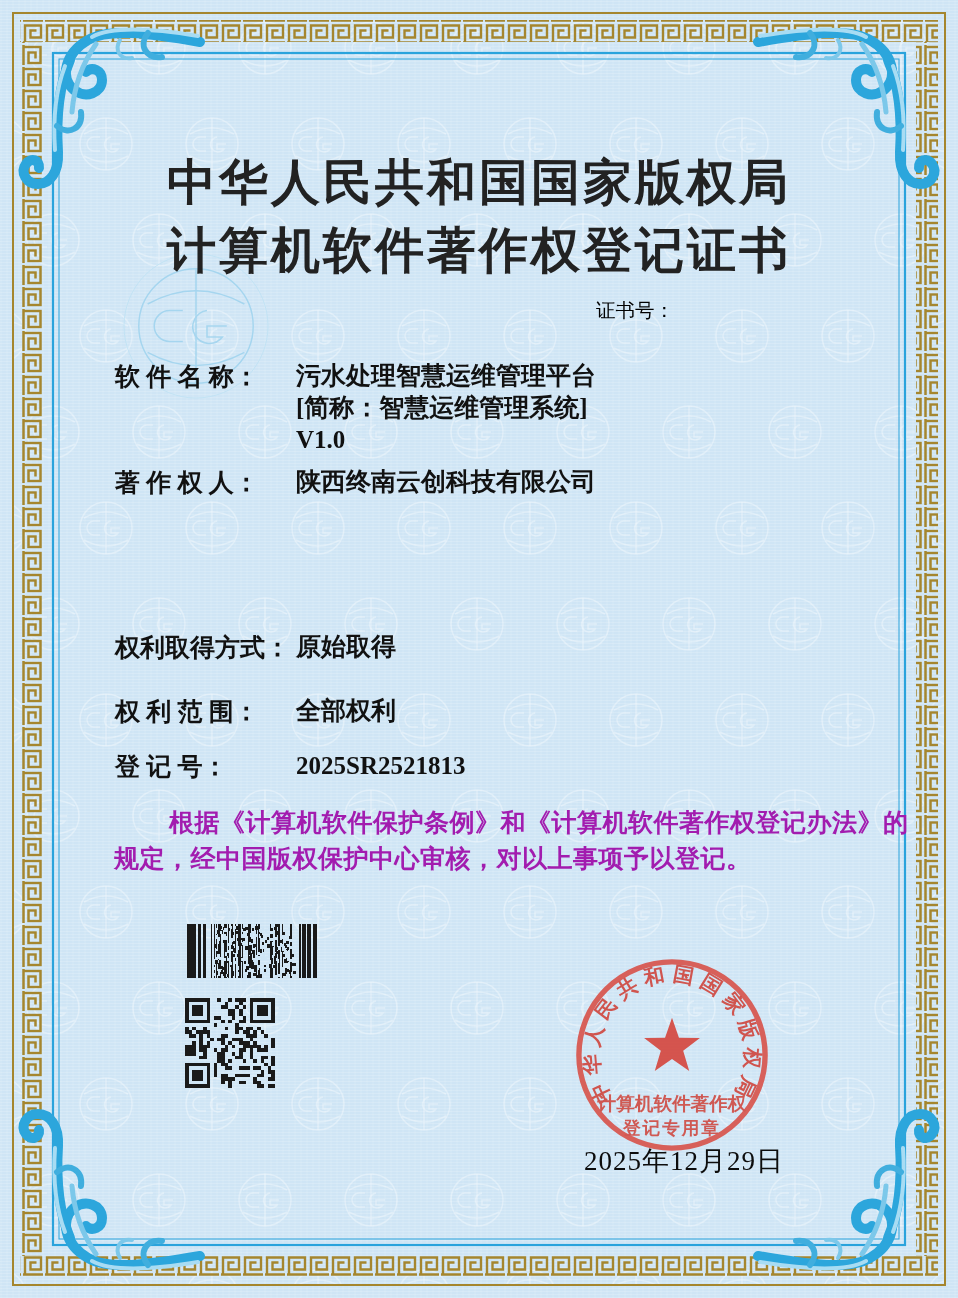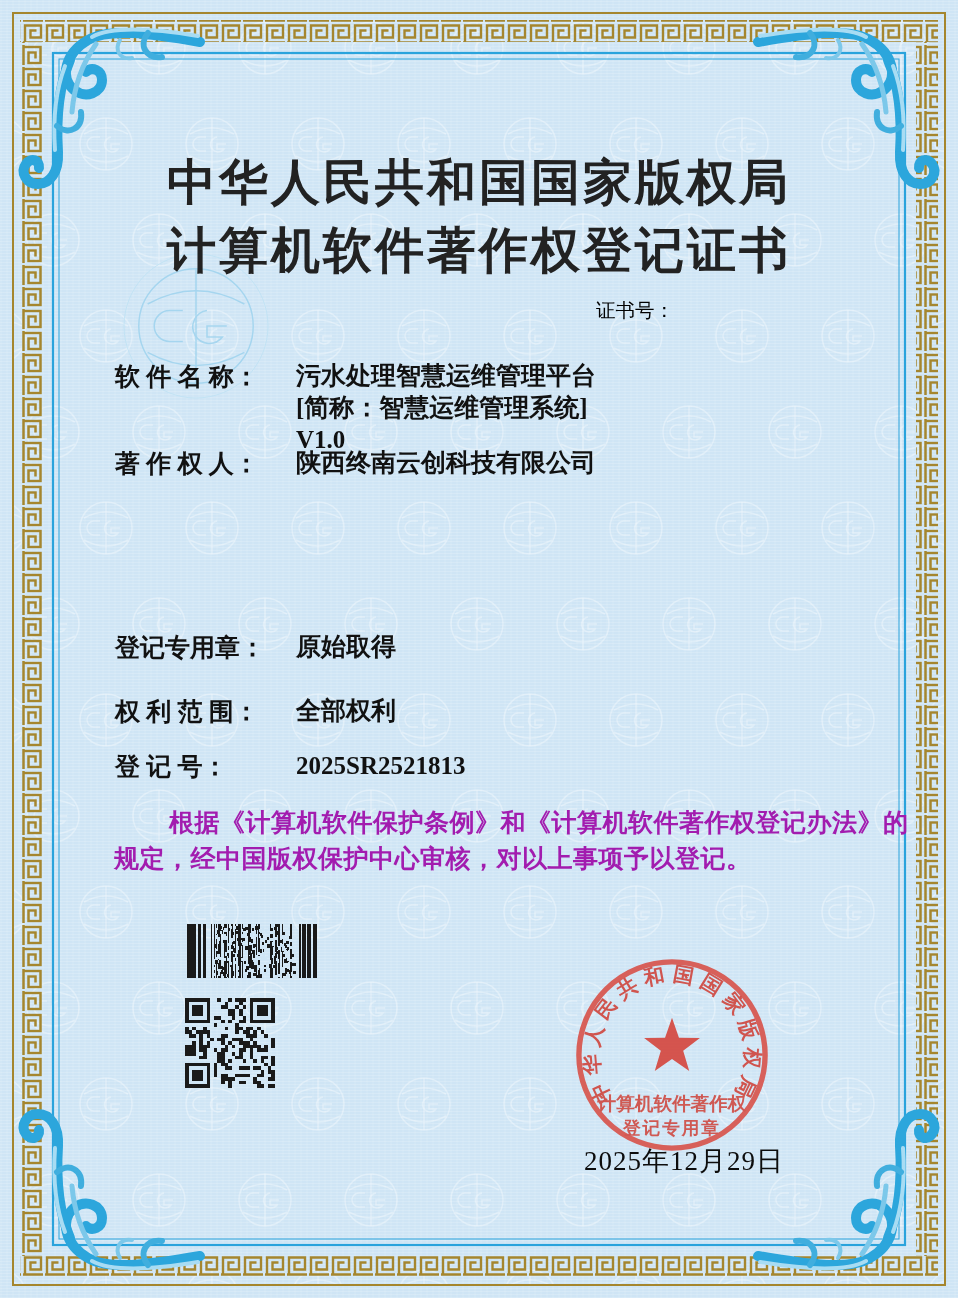--- a/index.html
+++ b/index.html
@@ -122,27 +122,27 @@
 
   <div class="abs frow" style="top:360px">
     <div class="lbl">软 件 名 称：</div>
     <div class="val">
       <div>污水处理智慧运维管理平台</div>
       <div>[简称：智慧运维管理系统]</div>
       <div>V1.0</div>
     </div>
   </div>
 
-  <div class="abs frow" style="top:447px">
+  <div class="abs frow" style="top:466px">
     <div class="lbl">著 作 权 人：</div>
     <div class="val">陕西终南云创科技有限公司</div>
   </div>
 
   <div class="abs frow" style="top:631px">
-    <div class="lbl">登记专用章：</div>
+    <div class="lbl">权利取得方式：</div>
     <div class="val">原始取得</div>
   </div>
 
   <div class="abs frow" style="top:695px">
     <div class="lbl">权 利 范 围：</div>
     <div class="val">全部权利</div>
   </div>
 
   <div class="abs frow" style="top:750px">
     <div class="lbl">登  记  号：</div>

